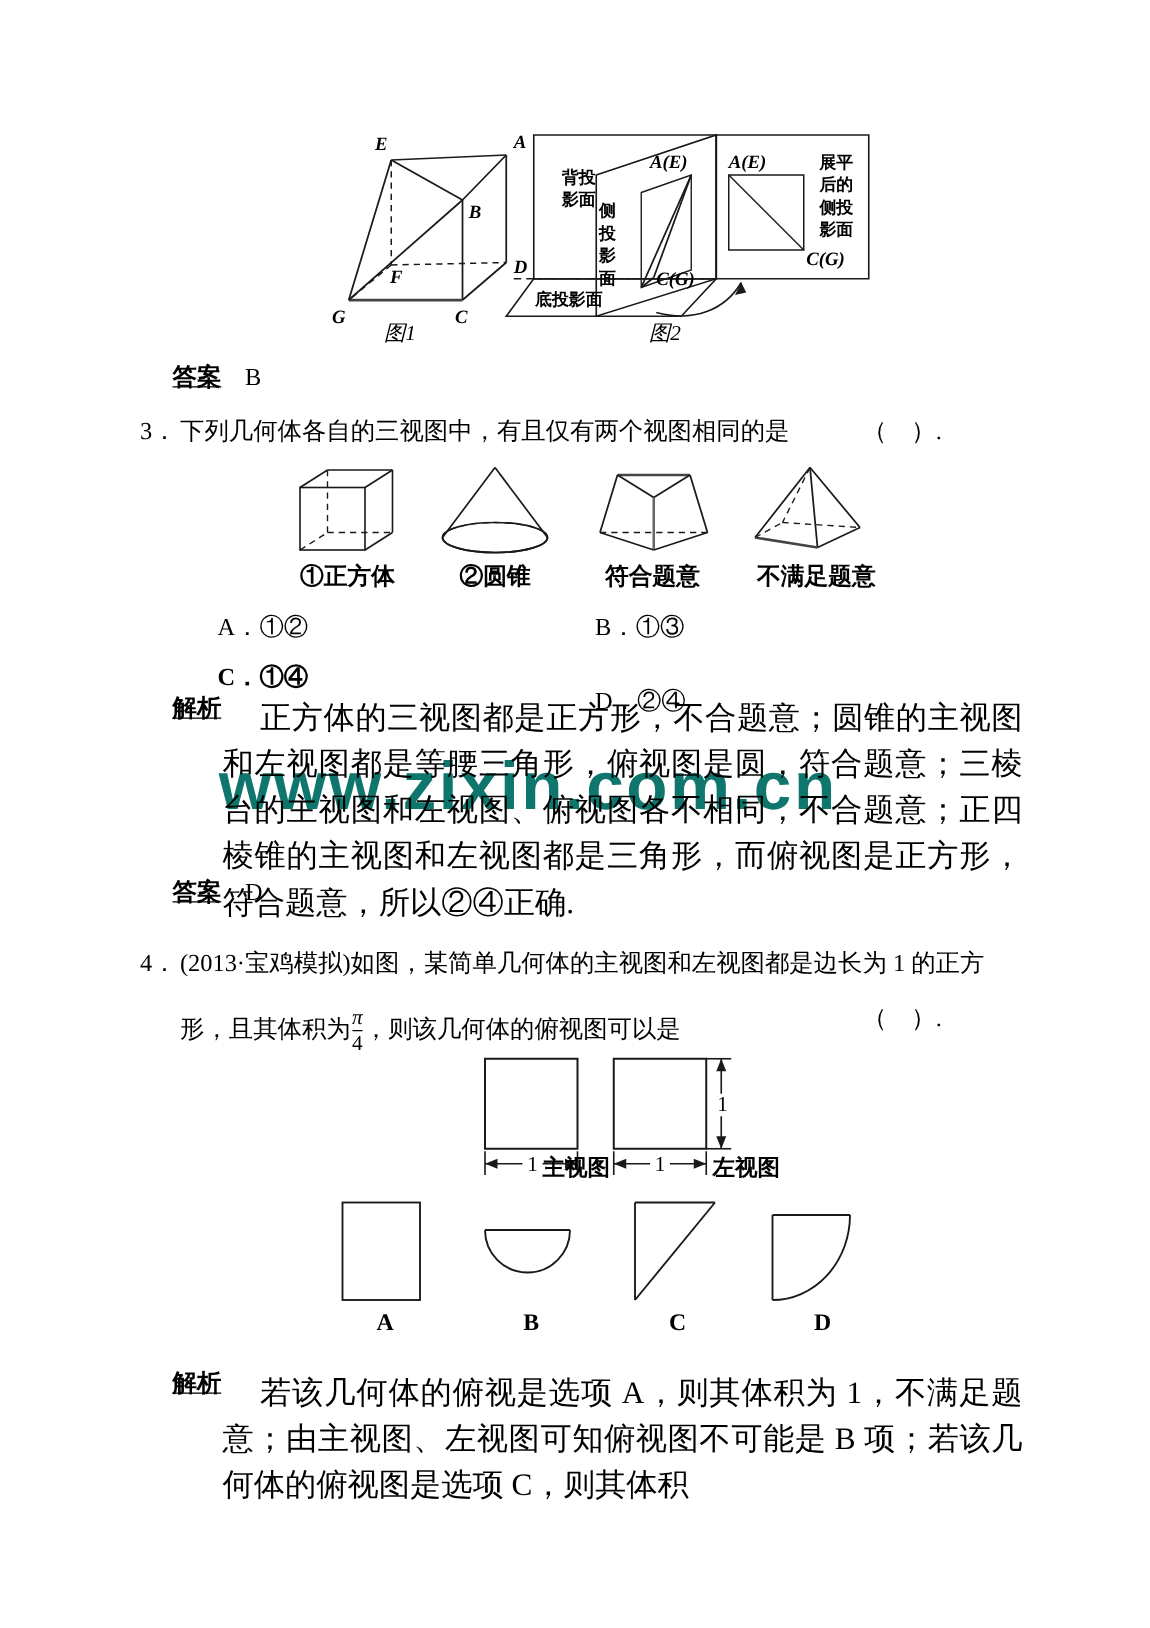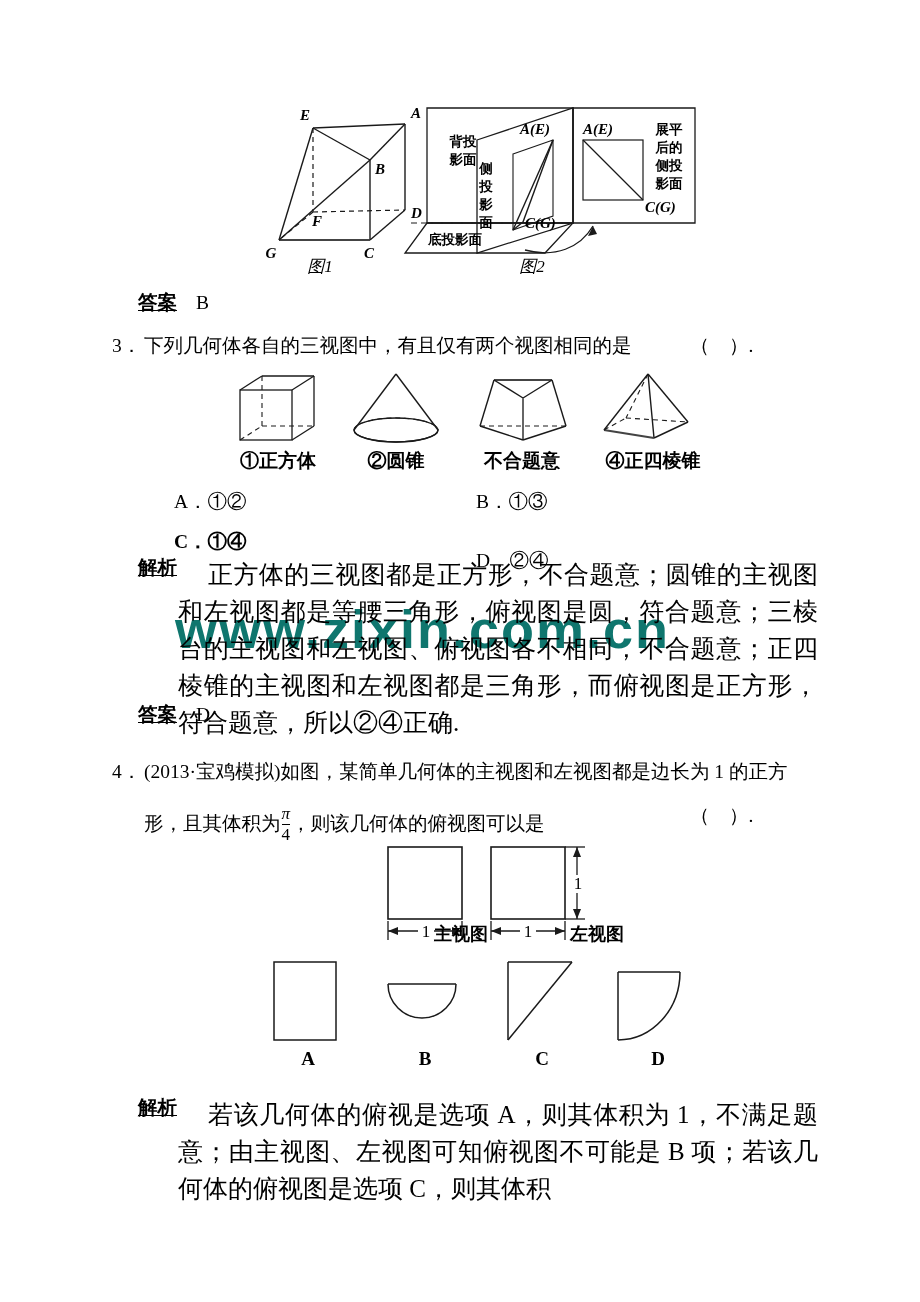--- a/index.html
+++ b/index.html
@@ -230,35 +230,35 @@
       <line x1="22" y1="8" x2="51" y2="26" stroke="#1a1a1a" stroke-width="1.4"></line>
       <line x1="80" y1="8" x2="51" y2="26" stroke="#1a1a1a" stroke-width="1.4"></line>
       <line x1="22" y1="8" x2="8" y2="54" stroke="#1a1a1a" stroke-width="1.4"></line>
       <line x1="80" y1="8" x2="94" y2="54" stroke="#1a1a1a" stroke-width="1.4"></line>
       <line x1="51" y1="26" x2="51" y2="68" stroke="#666" stroke-width="2"></line>
       <line x1="8" y1="54" x2="51" y2="68" stroke="#1a1a1a" stroke-width="1.4"></line>
       <line x1="94" y1="54" x2="51" y2="68" stroke="#1a1a1a" stroke-width="1.4"></line>
       <line x1="8" y1="54" x2="94" y2="54" stroke="#1a1a1a" stroke-width="1.1" stroke-dasharray="5,4"></line>
     </svg>
   </div>
-  <div class="shapecap" style="left:452px; top:448px; width:140px;">不合题意</div>
+  <div class="shapecap" style="left:452px; top:448px; width:140px;">符合题意</div>
 
   <div class="fig" style="left:596px; top:372px;">
     <svg width="102" height="74" viewBox="0 0 102 74">
       <line x1="52" y1="2" x2="8" y2="58" stroke="#1a1a1a" stroke-width="1.4"></line>
       <line x1="52" y1="2" x2="92" y2="50" stroke="#1a1a1a" stroke-width="1.4"></line>
       <line x1="52" y1="2" x2="58" y2="66" stroke="#1a1a1a" stroke-width="1.4"></line>
       <line x1="52" y1="2" x2="30" y2="46" stroke="#1a1a1a" stroke-width="1.1" stroke-dasharray="5,4"></line>
       <line x1="8" y1="58" x2="58" y2="66" stroke="#444" stroke-width="2"></line>
       <line x1="58" y1="66" x2="92" y2="50" stroke="#1a1a1a" stroke-width="1.4"></line>
       <line x1="8" y1="58" x2="30" y2="46" stroke="#1a1a1a" stroke-width="1.1" stroke-dasharray="5,4"></line>
       <line x1="30" y1="46" x2="92" y2="50" stroke="#1a1a1a" stroke-width="1.1" stroke-dasharray="5,4"></line>
     </svg>
   </div>
-  <div class="shapecap" style="left:578px; top:448px; width:150px;">④正四棱锥</div>
+  <div class="shapecap" style="left:578px; top:448px; width:150px;">不满足题意</div>
 
   <div class="opt-row" style="left:174px; top:488px;">
     <span>A．</span><span>①②</span>
   </div>
   <div class="opt-row" style="left:476px; top:488px;">
     <span>B．</span><span>①③</span>
   </div>
   <div class="opt-row" style="left:174px; top:528px;font-weight:bold;">
     <span>C．</span><span>①④</span>
   </div>

